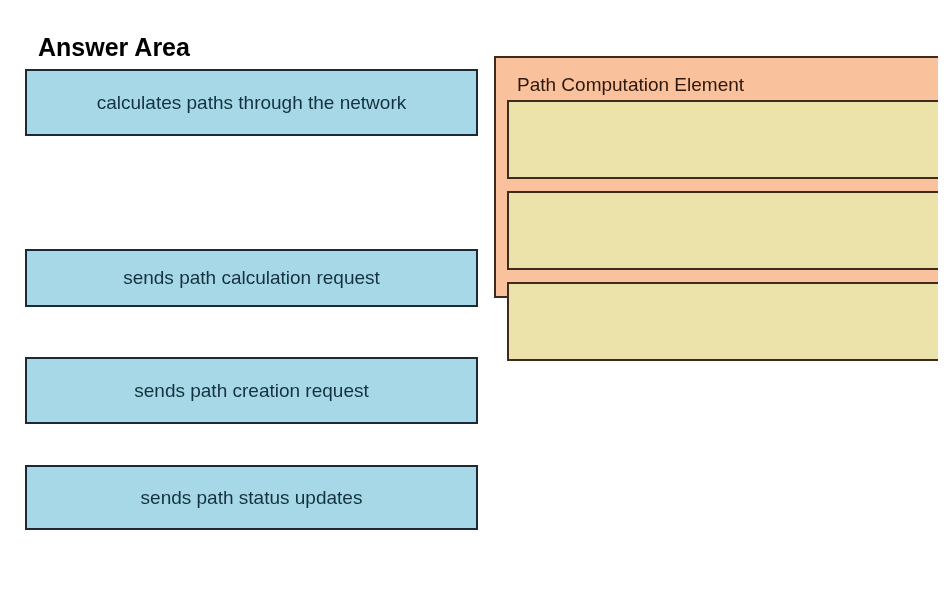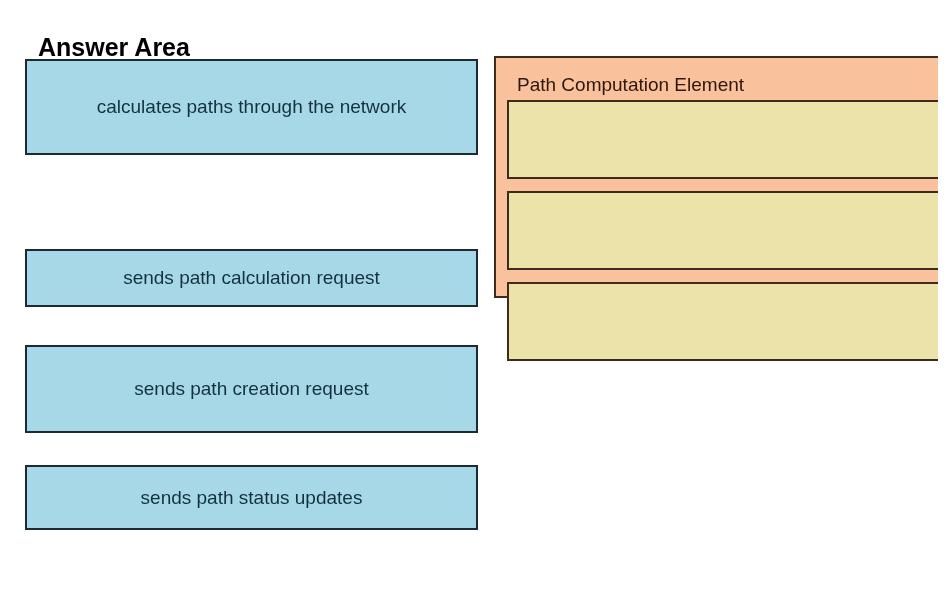--- a/index.html
+++ b/index.html
@@ -30,24 +30,24 @@
     background: #a7d8e7;
     border: 2px solid #1b2a33;
     color: #14323e;
     font-size: 19px;
     display: flex;
     align-items: center;
     justify-content: center;
     text-align: center;
     cursor: default;
   }
-  .src-1 { top: 35px;  height: 96px; }
+  .src-1 { top: 45px;  height: 67px; }
   .src-2 { top: 135px; height: 78px; }
   .src-3 { top: 225px; height: 58px; }
-  .src-4 { top: 321px; height: 88px; }
+  .src-4 { top: 333px; height: 67px; }
   .src-5 { top: 423px; height: 65px; margin-top: 18px; }
 
   
   .group {
     position: absolute;
     left: 470px;
     width: 477px;
     background: #f9c29d;
     border: 2px solid #3f2a1e;
   }

